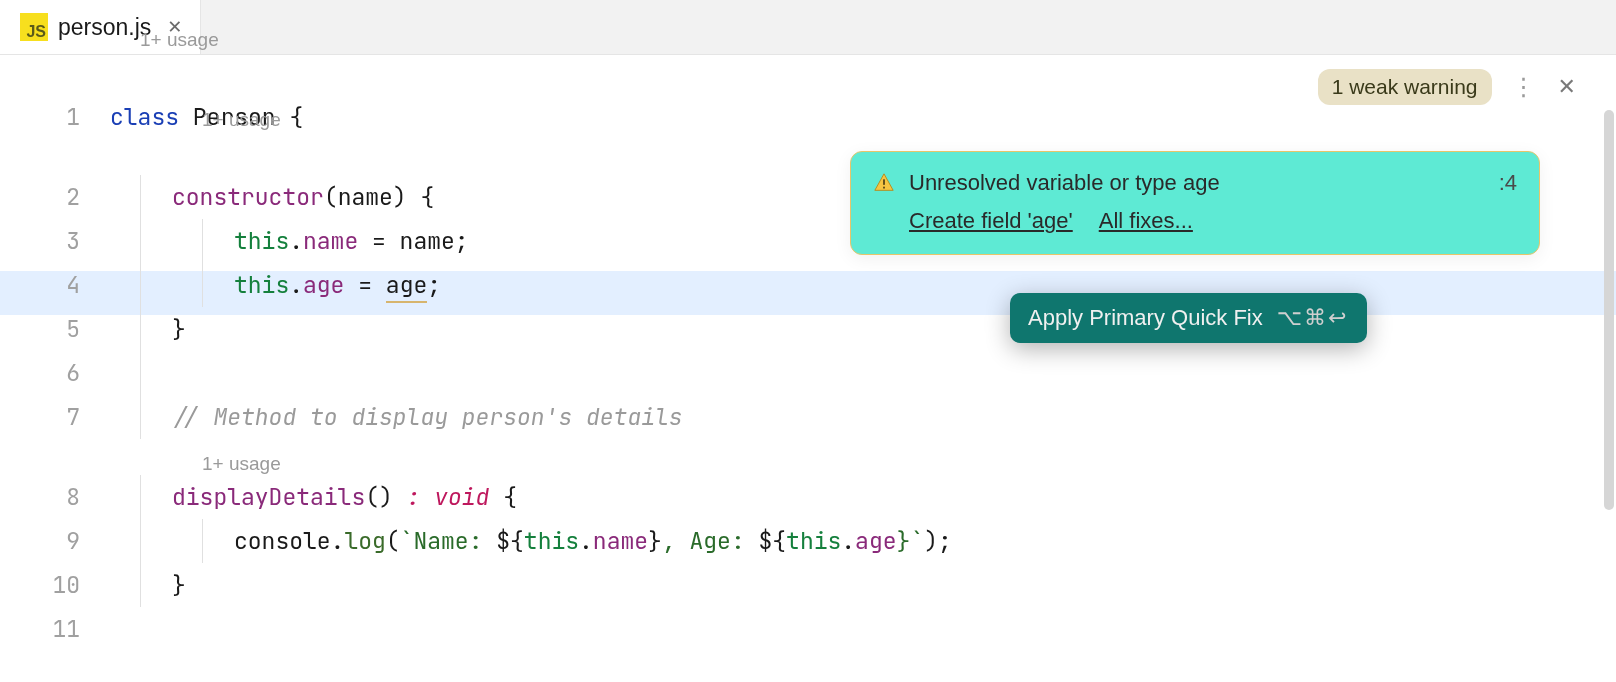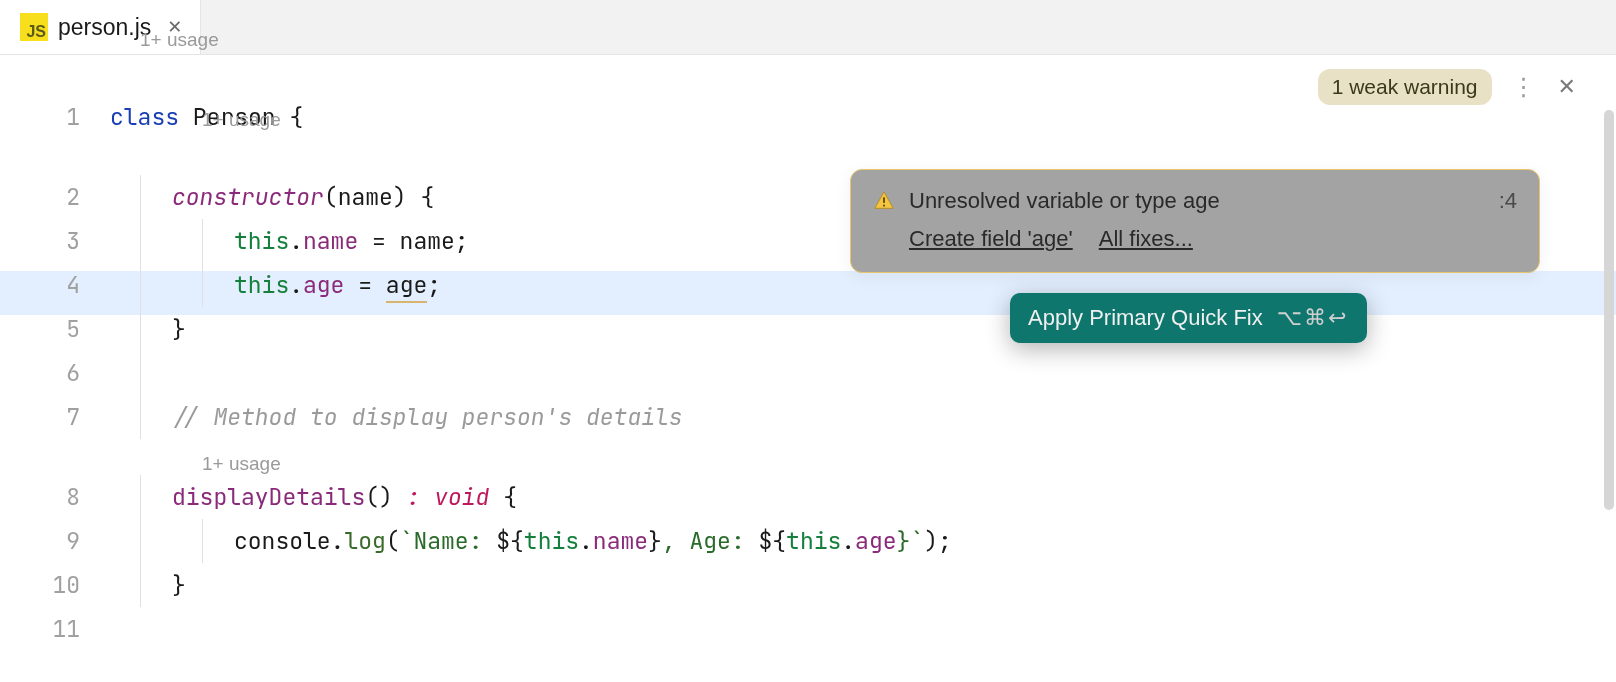--- a/index.html
+++ b/index.html
@@ -138,24 +138,24 @@
     font-size: 24px;
     letter-spacing: 2px;
   }
   .x-close {
     color: #7a7a7a;
     font-size: 22px;
   }
   
   .warn-popup {
     position: absolute;
-    top: 114px;
+    top: 96px;
     left: 850px;
     width: 690px;
-    background: #a3a3a3;
+    background: #5eead4;
     border: 1px solid #e8c56a;
     border-radius: 12px;
     padding: 18px 22px 20px 22px;
     box-shadow: 0 4px 18px rgba(0,0,0,0.06);
     font-size: 22px;
     color: #2a2a2a;
   }
   .warn-popup-row {
     display: flex;
     align-items: center;
@@ -246,21 +246,21 @@
   </div>
 
   <div class="code">
 
     <div class="hint-line" style="top:-30px; left:30px;">1+ usage</div>
 
     <div class="code-line"><span class="kw">class </span><span class="cls">Person </span><span class="punct">{</span></div>
 
     <div class="hint-line" style="top:50px; left:92px;">1+ usage</div>
 
-    <div class="code-line" style="margin-top:36px"><span class="indent-guide" style="left:30px;"></span><span style="padding-left:62px;font-style:italic;" class="fn">constructor</span><span class="punct">(</span><span class="param">name</span><span class="punct">) {</span></div>
+    <div class="code-line" style="margin-top:36px"><span class="indent-guide" style="left:30px;"></span><span style="padding-left:62px;" class="fn">constructor</span><span class="punct">(</span><span class="param">name</span><span class="punct">) {</span></div>
 
     <div class="code-line"><span class="indent-guide" style="left:30px;"></span><span class="indent-guide" style="left:92px;"></span><span style="padding-left:124px;" class="thisk">this</span><span class="punct">.</span><span class="prop">name</span><span class="punct"> = name;</span></div>
 
     <div class="code-line"><span class="indent-guide" style="left:30px;"></span><span class="indent-guide" style="left:92px;"></span><span style="padding-left:124px;" class="thisk">this</span><span class="punct">.</span><span class="prop">age</span><span class="punct"> = </span><span class="warn-underline">age</span><span class="punct">;</span></div>
 
     <div class="code-line"><span class="indent-guide" style="left:30px;"></span><span style="padding-left:62px;" class="punct">}</span></div>
 
     <div class="code-line"><span class="indent-guide" style="left:30px;"></span></div>
 
     <div class="code-line"><span class="indent-guide" style="left:30px;"></span><span style="padding-left:62px;" class="comment">// Method to display person's details</span></div>

